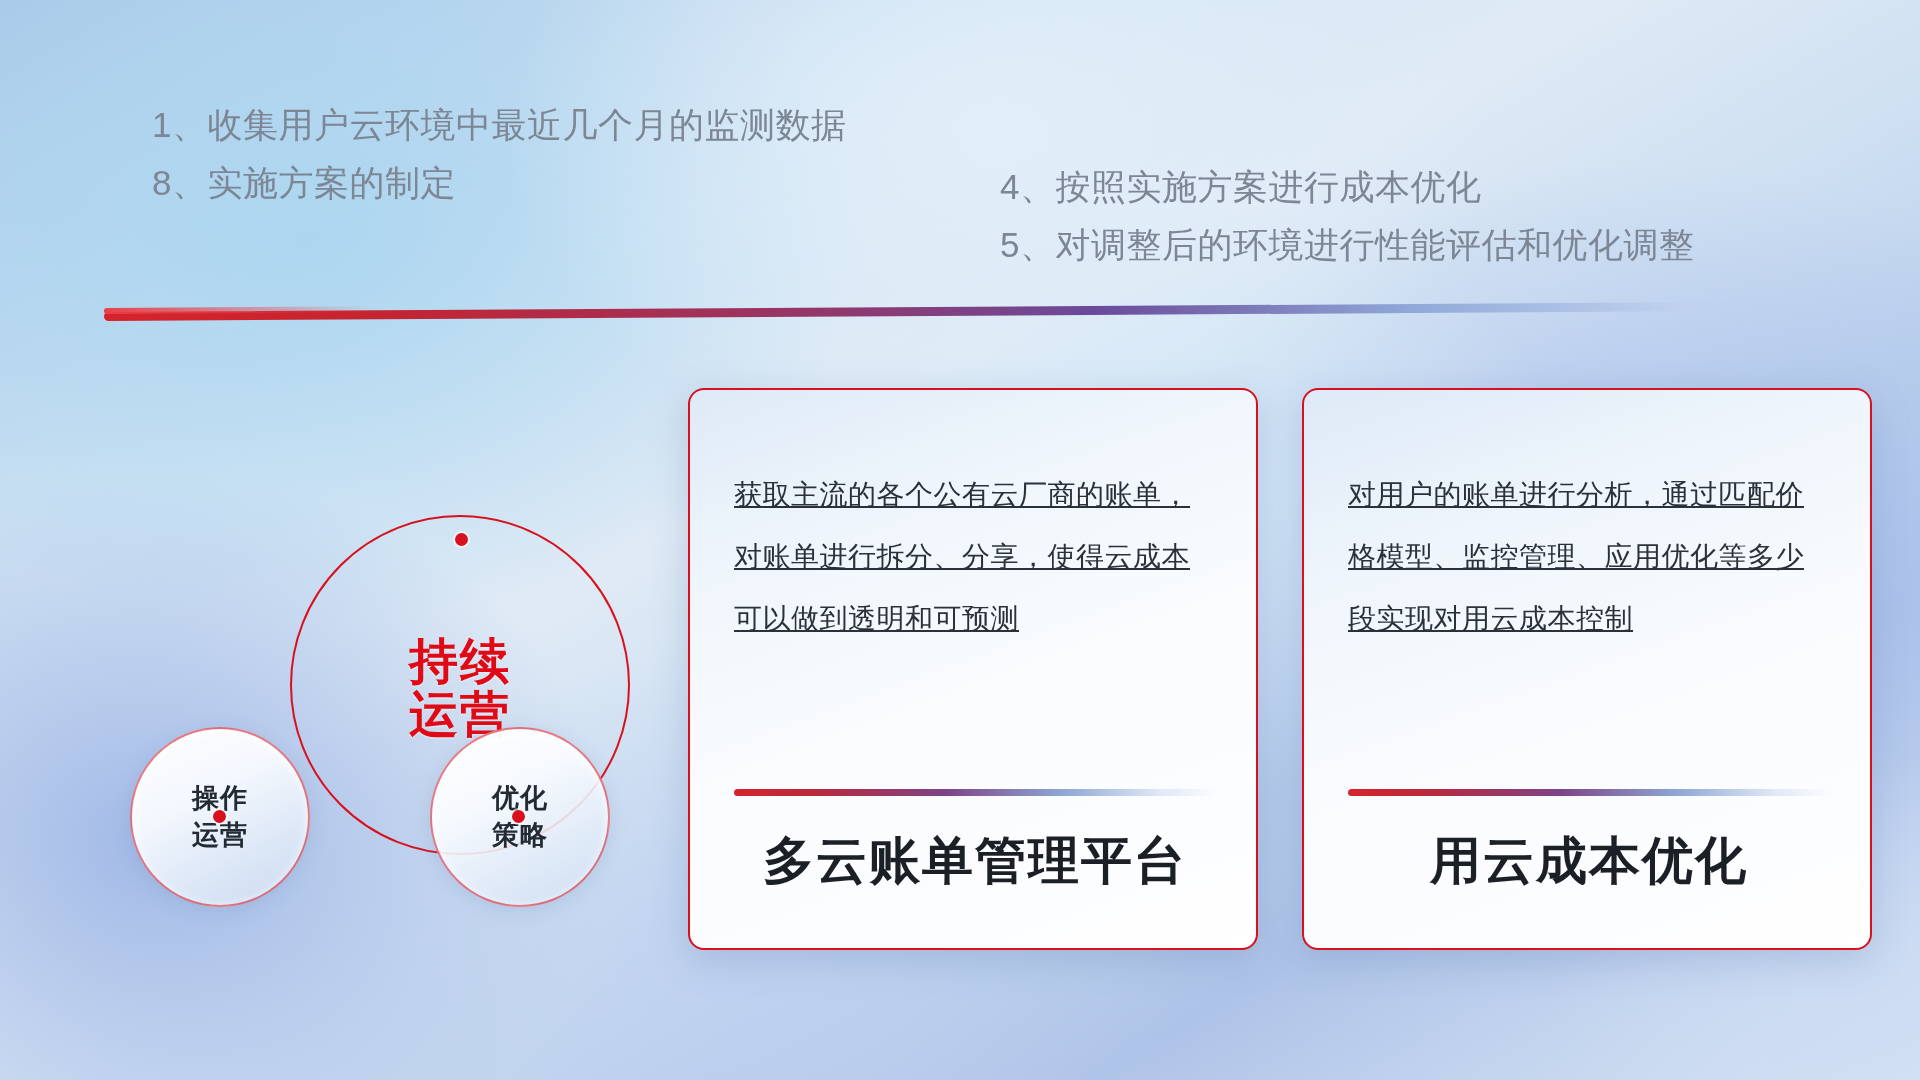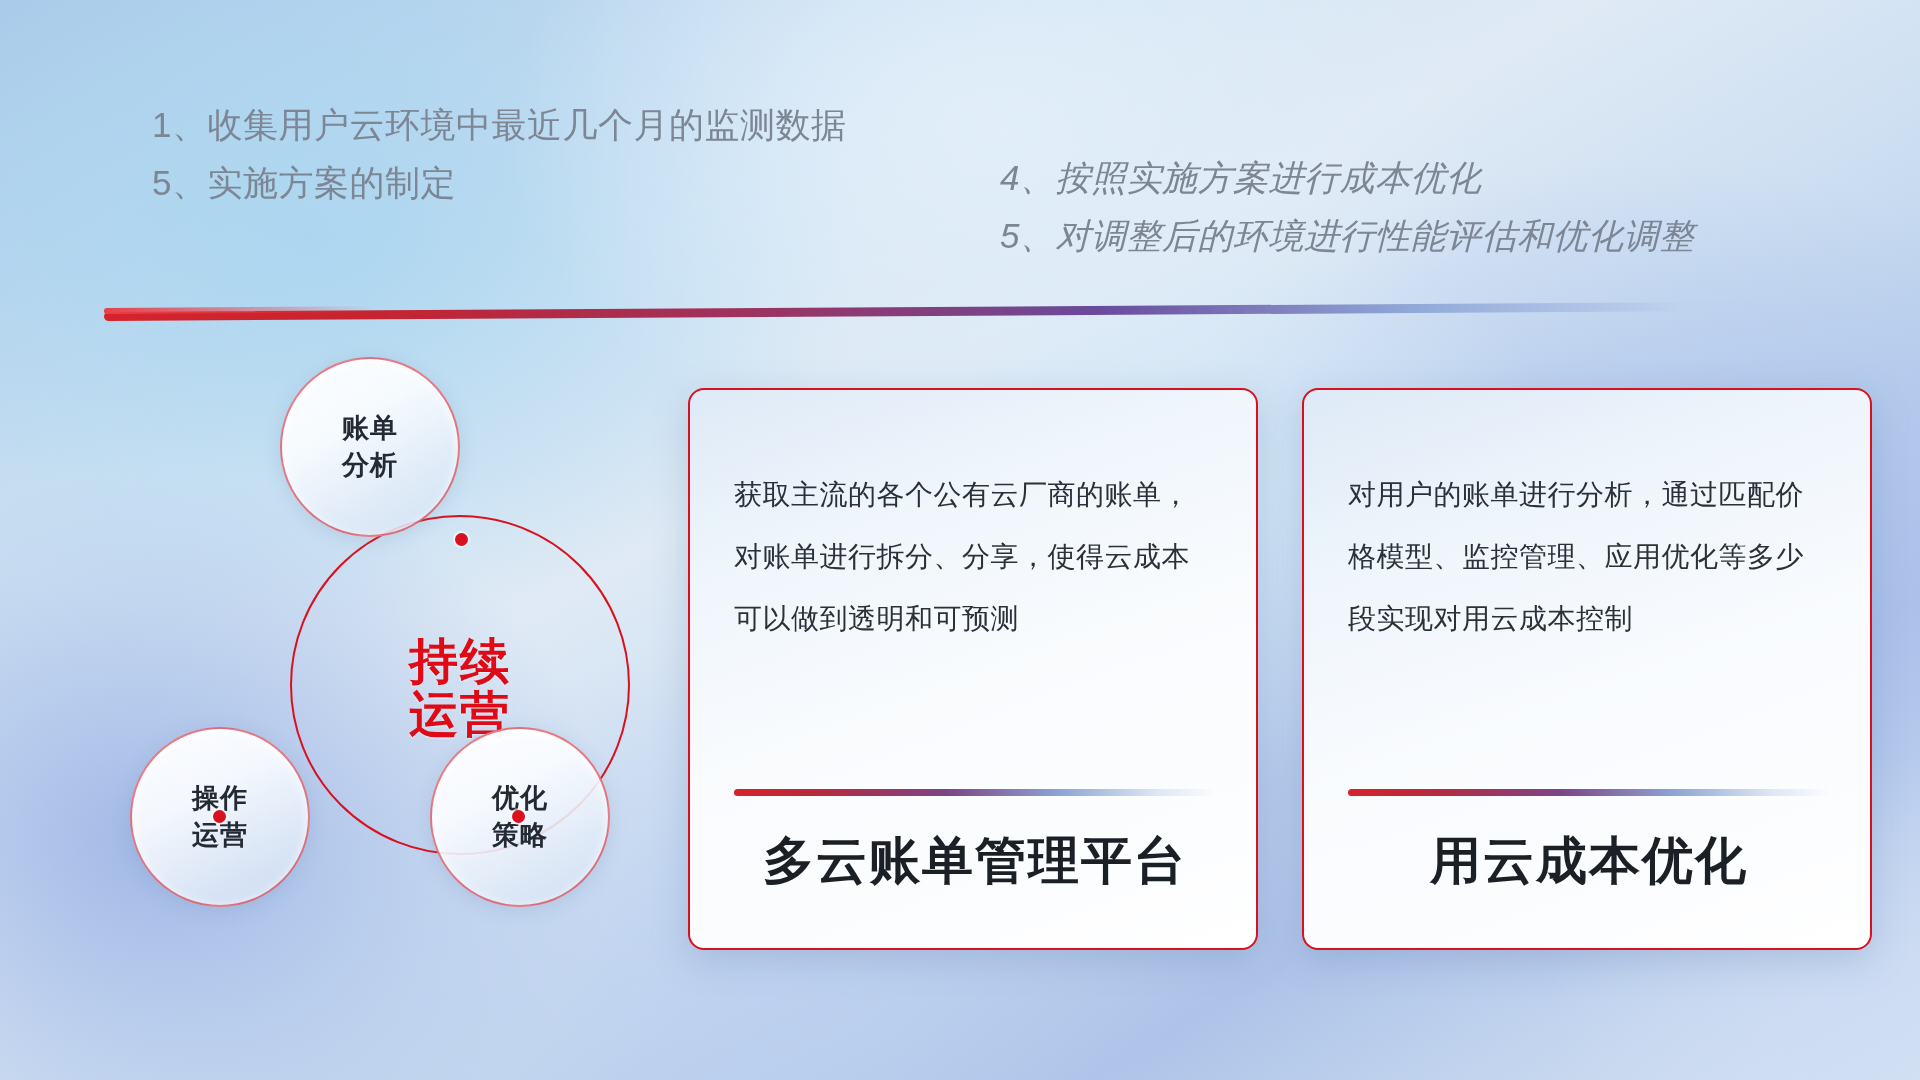--- a/index.html
+++ b/index.html
@@ -46,21 +46,21 @@
   }
   .bg-blob7 {
     background:radial-gradient(ellipse 520px 400px at 97% 92%, rgba(205,220,244,.8) 0%, rgba(205,220,244,0) 60%);
   }
 
   
   #bullets-left {
     position:absolute; left:152px; top:96px; width:760px;
   }
   #bullets-right {
-    position:absolute; left:1000px; top:149px; width:790px;font-style:italic;
+    position:absolute; left:1000px; top:158px; width:790px;
   }
   .bullet {
     font-size:35px;
     line-height:58px;
     color:#7d8694;
     letter-spacing:.5px;
     white-space:nowrap;
   }
 
   
@@ -148,20 +148,21 @@
     padding:74px 44px 0 44px;
   }
   #card-1 { left:688px; }
   #card-2 { left:1302px; }
 
   .card-body {
     font-size:28px;
     line-height:62px;
     color:#2b313a;
     letter-spacing:.5px;
+    text-decoration:underline;
   }
   .card-rule {
     position:absolute;
     left:44px; bottom:152px;
     width:482px; height:7px;
     border-radius:4px;
     background:linear-gradient(90deg,#d6232b 0%, #b72a3e 18%, #7d4488 44%, #8ea6d4 68%, rgba(200,214,238,.55) 88%, rgba(210,222,242,0) 100%);
   }
   .card-title {
     position:absolute;
@@ -182,45 +183,39 @@
   <div class="bg-layer bg-blob2"></div>
   <div class="bg-layer bg-blob3"></div>
   <div class="bg-layer bg-blob4"></div>
   <div class="bg-layer bg-blob5"></div>
   <div class="bg-layer bg-blob6"></div>
   <div class="bg-layer bg-blob7"></div>
 </div>
 
 <div id="bullets-left">
   <div class="bullet">1、收集用户云环境中最近几个月的监测数据</div>
-  <div class="bullet">5、实施方案的制定</div>
+  <div class="bullet">8、实施方案的制定</div>
 </div>
 
 <div id="bullets-right">
   <div class="bullet">4、按照实施方案进行成本优化</div>
   <div class="bullet">5、对调整后的环境进行性能评估和优化调整</div>
 </div>
 
 <div id="divider"></div>
 
 <div id="venn">
 
   <div class="circ-big"></div>
 
   <div id="center-label">
     <div>持续</div>
     <div>运营</div>
   </div>
 
-  <div class="bubble" id="bubble-top">
-    <div class="lbl">
-      <div>账单</div>
-      <div>分析</div>
-    </div>
-  </div>
 
   <div class="bubble" id="bubble-left">
     <div class="lbl">
       <div>操作</div>
       <div>运营</div>
     </div>
   </div>
 
   <div class="bubble" id="bubble-right">
     <div class="lbl">

